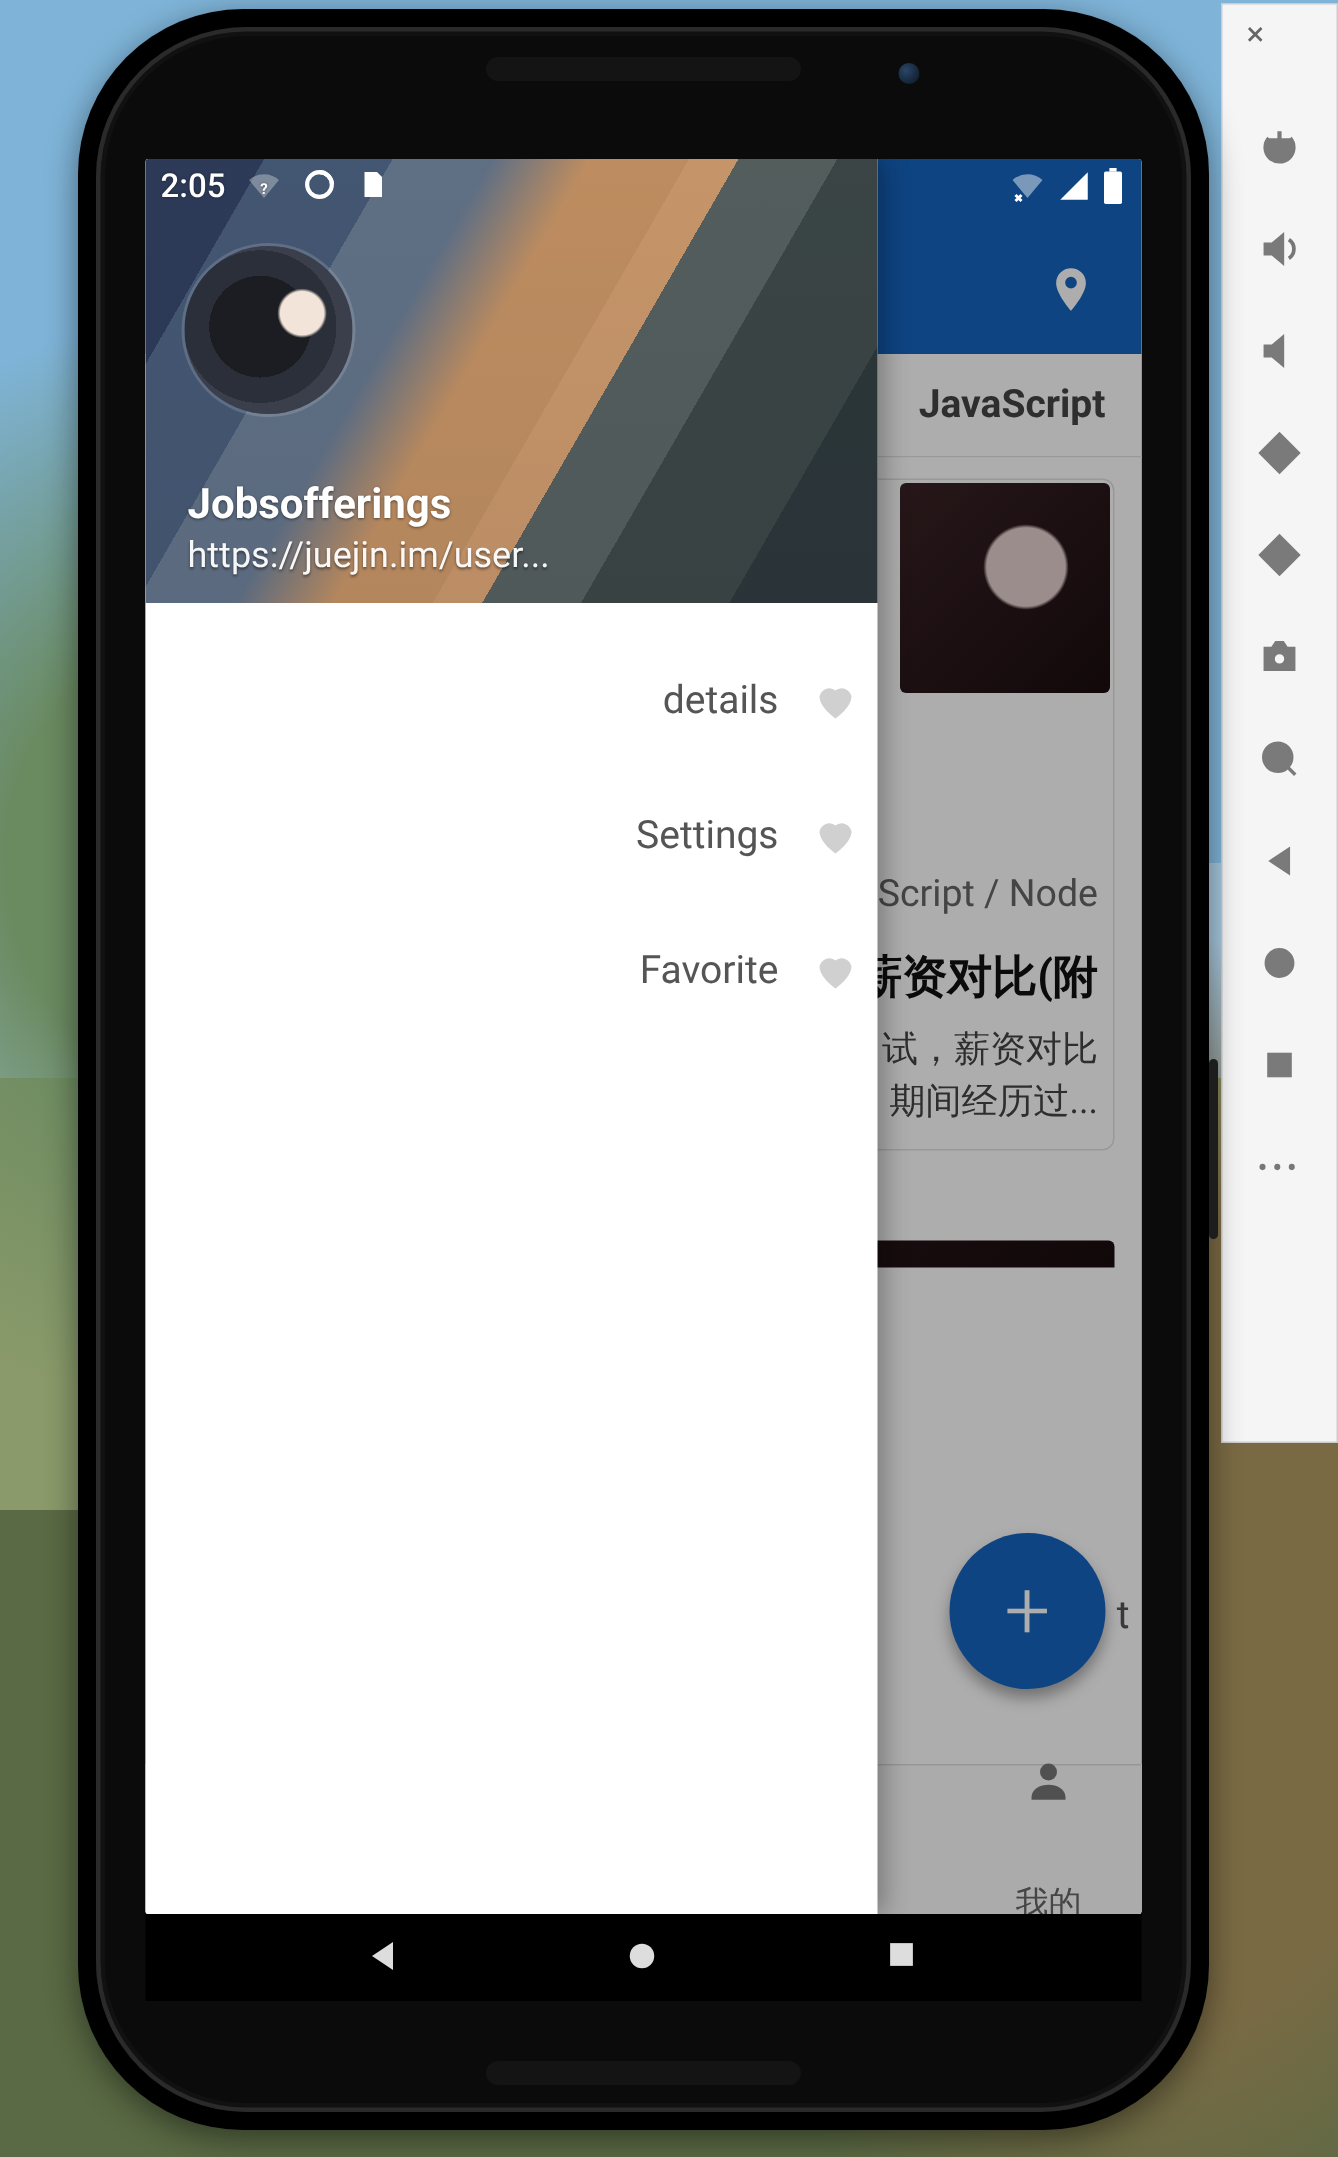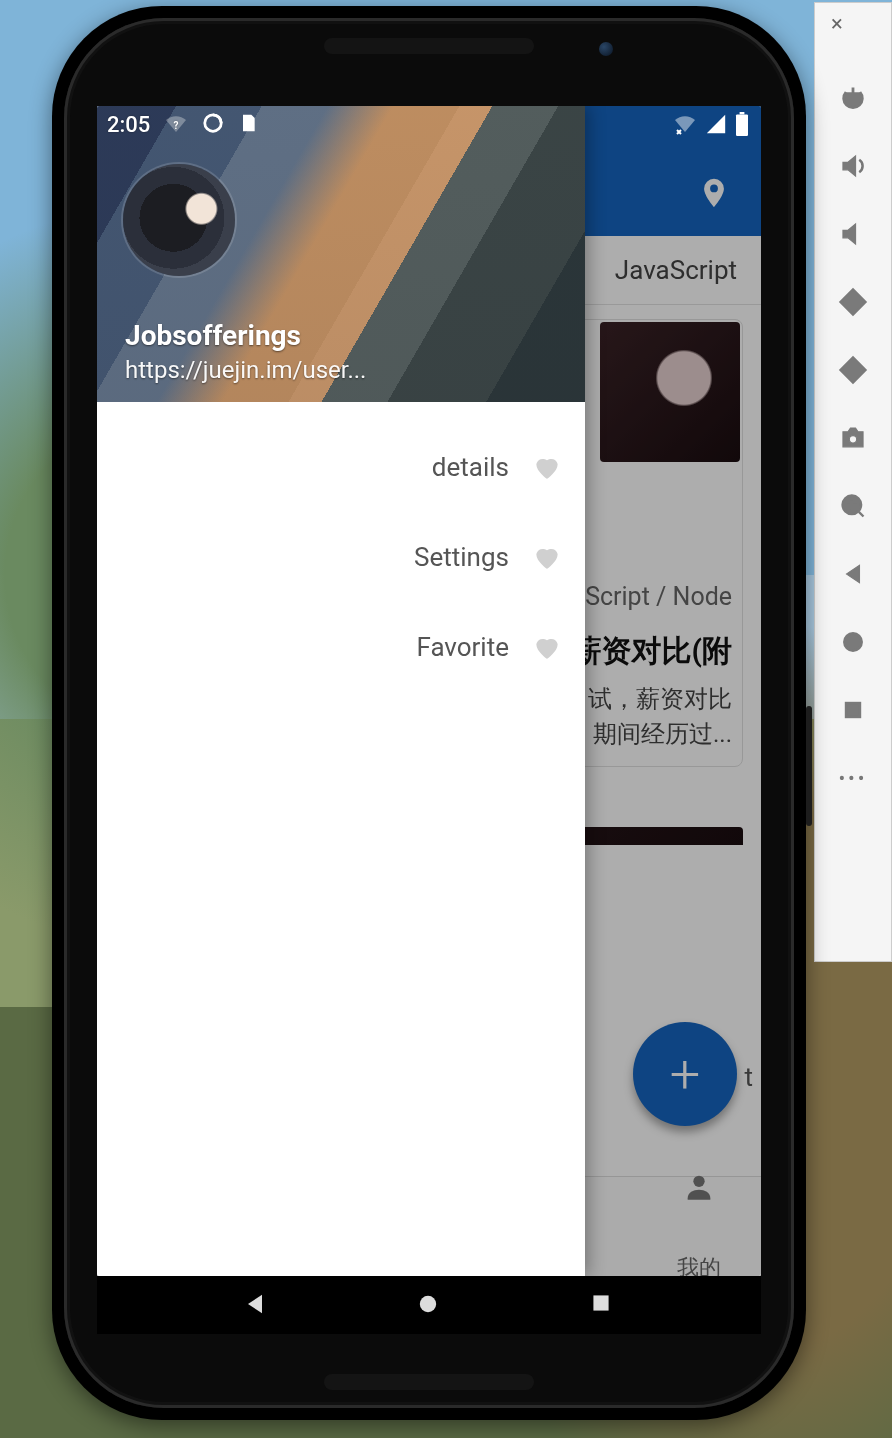--- a/index.html
+++ b/index.html
@@ -170,21 +170,21 @@
     height: 68px;
     display: flex;
     align-items: center;
     justify-content: flex-end;
     padding-right: 10px;
     font-size: 26px;
     color: #444;
     background: #fff;
     border-bottom: 1px solid #e2e2e2;
   }
-  .tabstrip .tab { padding: 0 14px; }
+  .tabstrip .tab { padding: 0 14px; font-weight: bold; }
 
   .content {
     flex: 1;
     overflow: hidden;
     position: relative;
     background: #fff;
   }
   .card {
     border: 1px solid #e0e0e0;
     border-radius: 8px;
@@ -343,21 +343,21 @@
   }
   .drawer-list {
     flex: 1;
     padding-top: 20px;
   }
   .drawer-item {
     height: 90px;
     display: flex;
     align-items: center;
     justify-content: flex-end;
-    padding-right: 22px;
+    padding-right: 12px;
     gap: 22px;
     font-size: 26px;
     color: #555;
     cursor: pointer;
   }
   .drawer-item .heart {
     width: 32px;
     height: 32px;
     display: flex;
     align-items: center;

